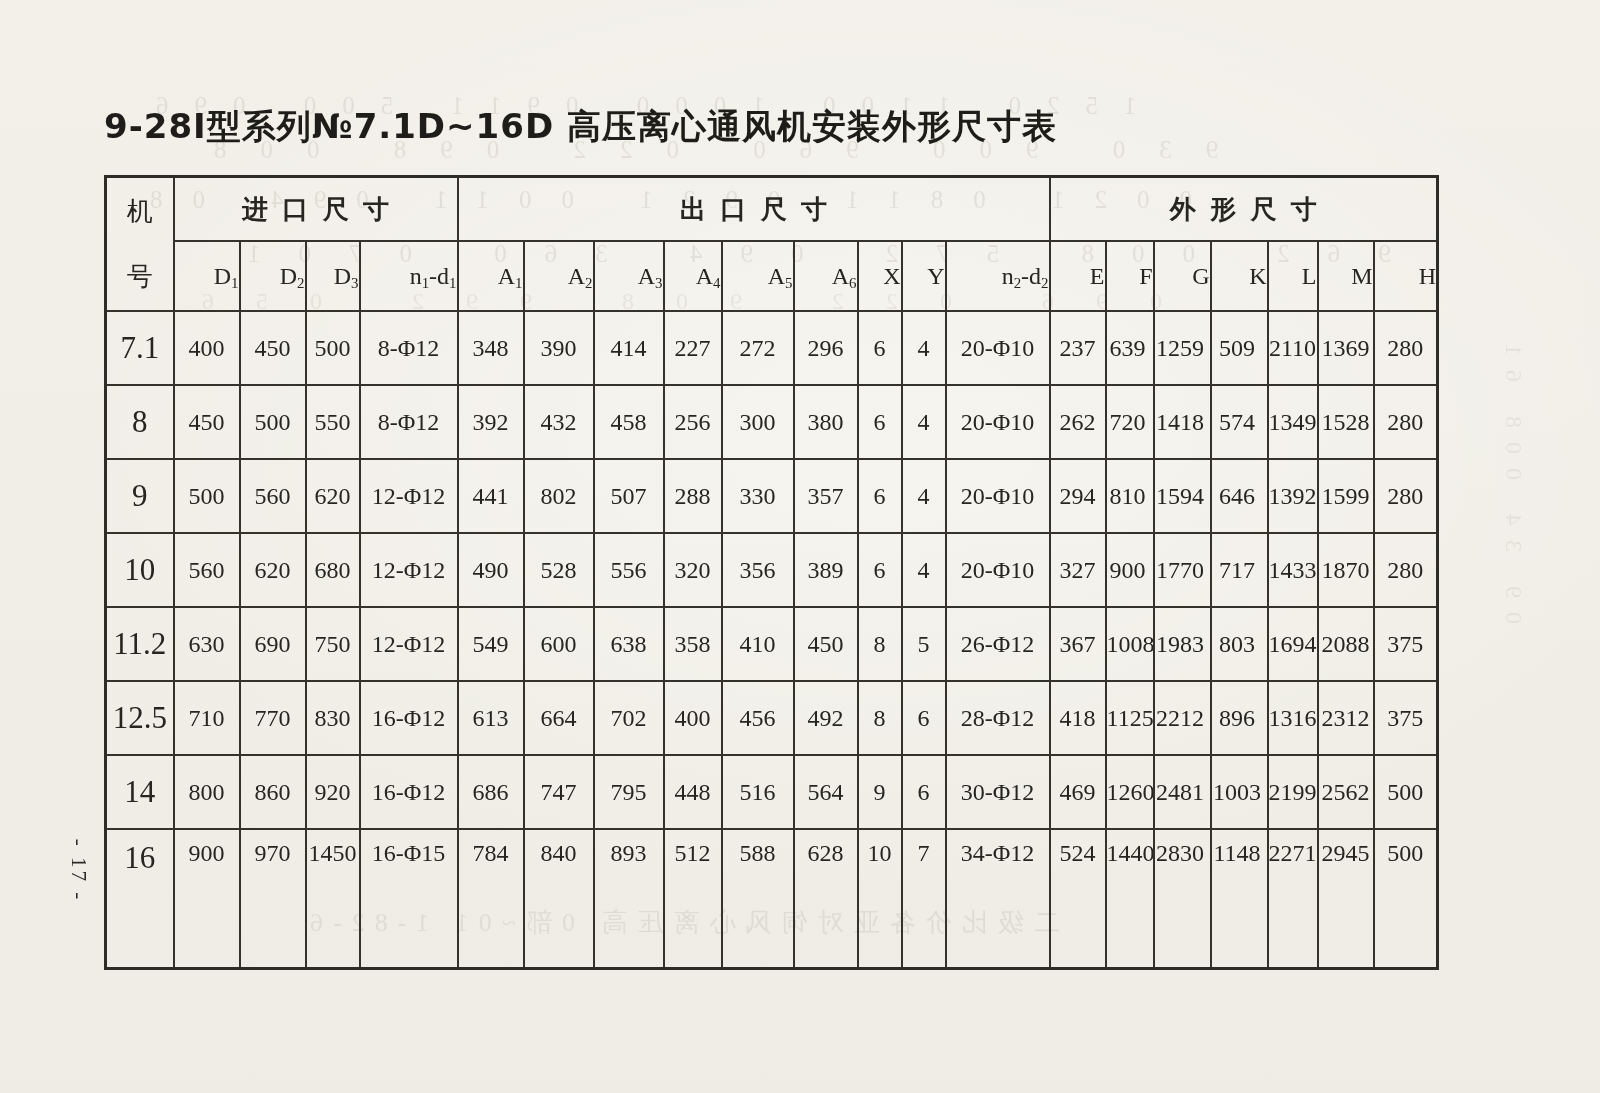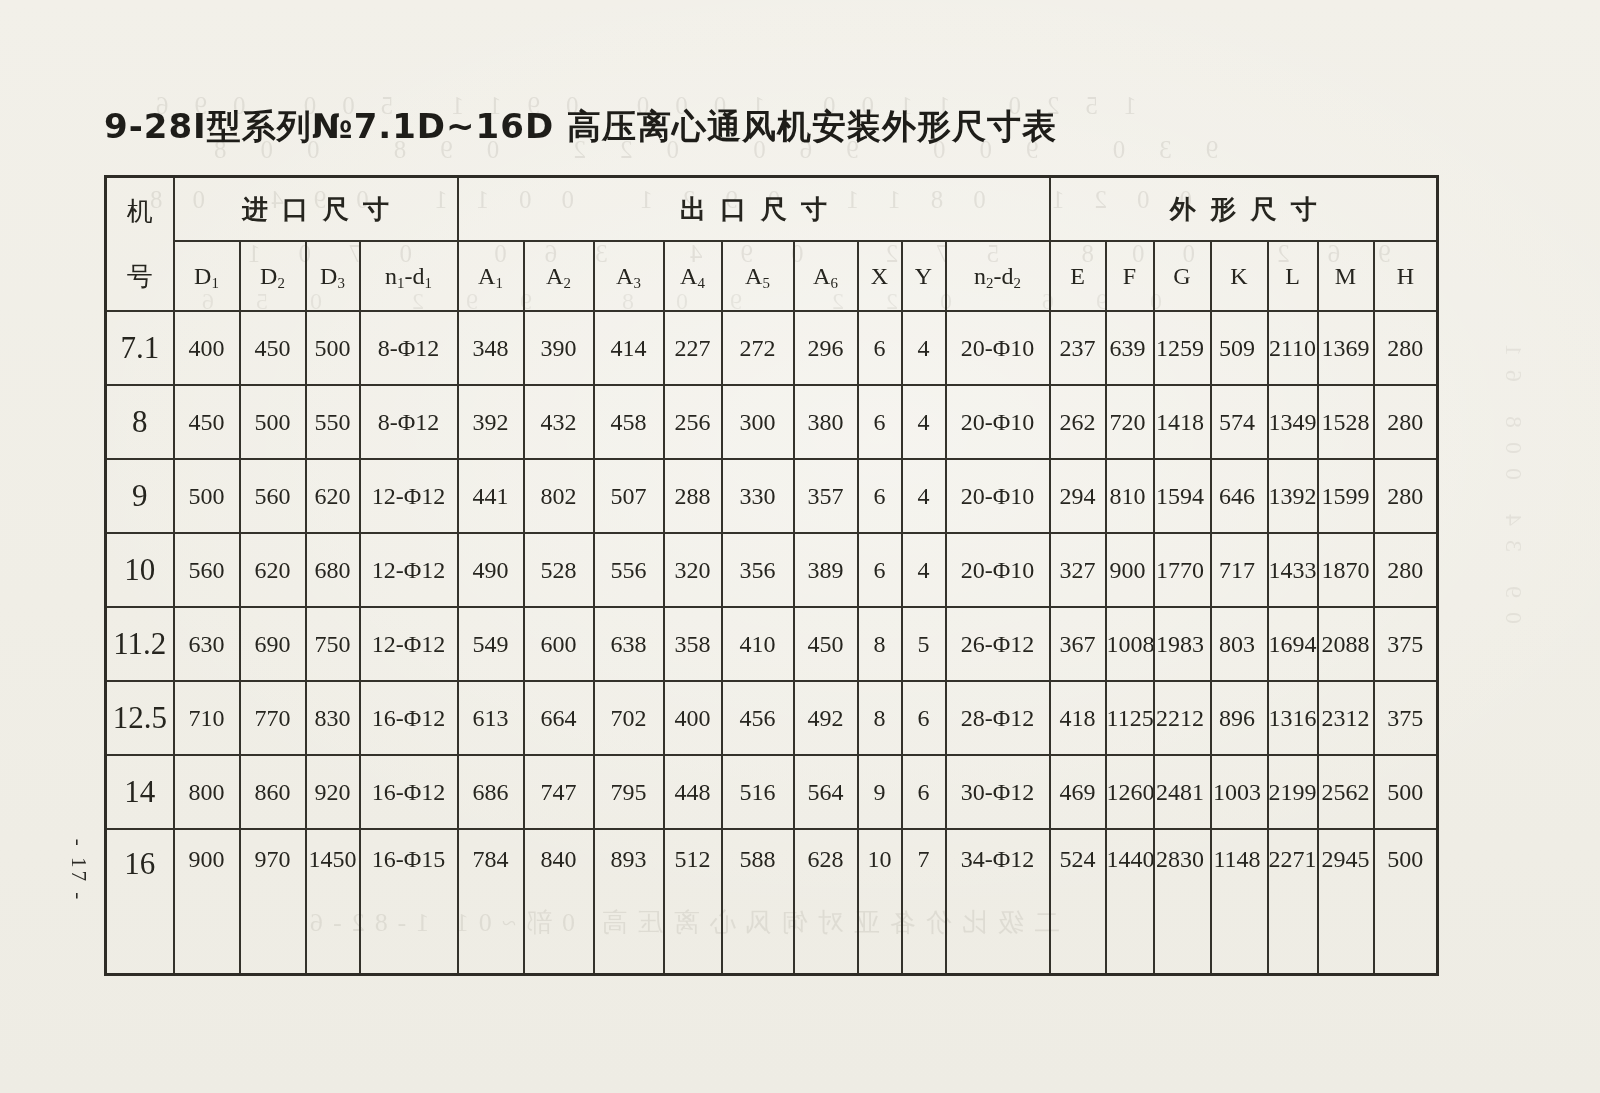--- a/index.html
+++ b/index.html
@@ -46,23 +46,23 @@
     border-collapse:collapse;table-layout:fixed;
     background:transparent;
   }
   .dim-table th,.dim-table td{
     border:2px solid #34322b;padding:0;text-align:center;
     font-weight:400;font-size:24px;color:#26251f;
     overflow:hidden;
   }
   .dim-table{border:3px solid #2e2c26;}
   .dim-table thead tr.group-row th{height:62px;}
-  .dim-table thead tr.sub-row th{height:68px;}
+  .dim-table thead tr.sub-row th{height:68px;text-align:right;}
   .dim-table tbody tr td{height:72px;}
-  .dim-table tbody tr:last-child td{height:127px;vertical-align:top;padding-top:16px;}
+  .dim-table tbody tr:last-child td{height:127px;vertical-align:top;padding-top:10px;}
   th.group{font-size:26px;letter-spacing:.55em;text-indent:.55em;font-weight:bold;}
   th.mach{font-size:26px;}
   th.mach .stack{display:flex;flex-direction:column;justify-content:space-around;height:130px;}
   sub{font-size:62%;vertical-align:-4px;line-height:0;}
   td.ra{padding-right:4px;}
   td.row-label{font-size:31px;}
 </style>
 </head>
 <body>
 

